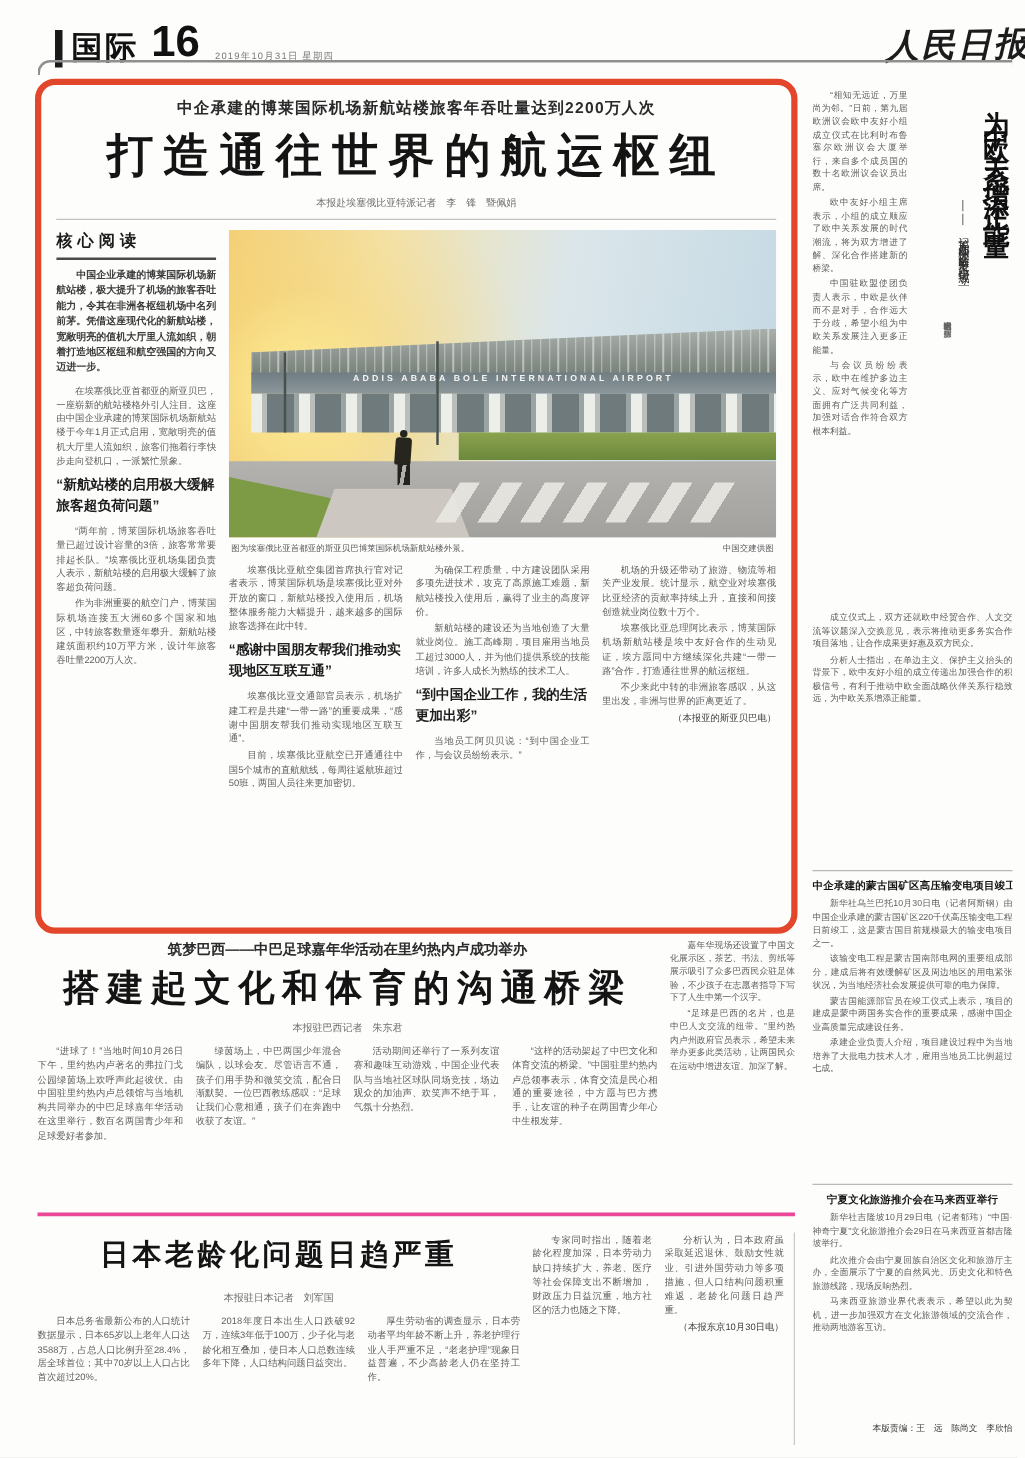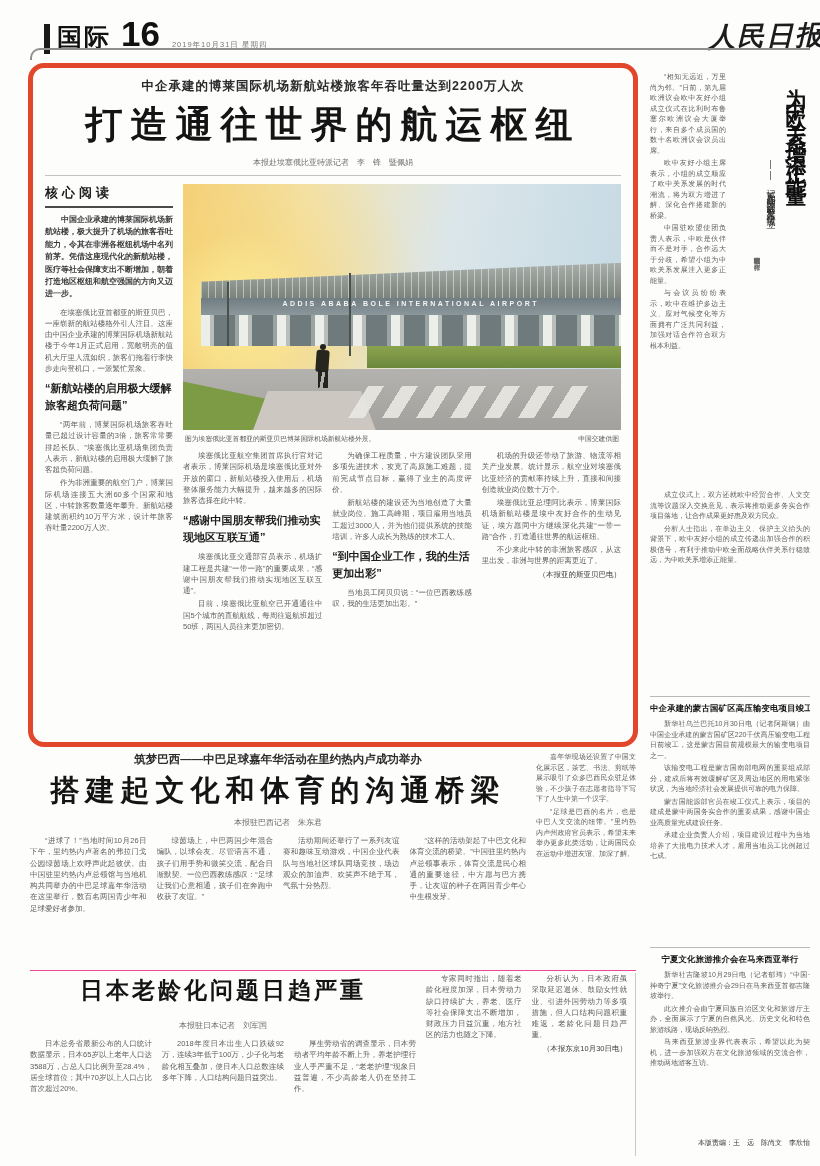--- a/index.html
+++ b/index.html
@@ -98,21 +98,21 @@
   .mid-left { width:496px; flex:none; }
   .mid-kicker { text-align:center; font-size:11.5px; font-weight:bold; color:#2b2b2b; }
   .mid-headline { text-align:center; font-size:29px; font-weight:bold; letter-spacing:6px; color:#141414; margin-top:4px; white-space:nowrap; }
   .mid-byline { text-align:center; font-size:8px; color:#6f6f6f; margin:6px 0 7px; }
   .mid-cols { display:flex; gap:10px; height:118px; overflow:hidden; }
   .mid-cols .mcol { flex:1; }
   .mid-rightcol { flex:1; overflow:hidden; }
   .mid-rightcol .para { font-size:7px; }
 
   
-  .bottom { position:absolute; left:30px; top:970px; width:606px; height:186px; border-top:1px solid #ec4899; padding-top:2px; }
+  .bottom { position:absolute; left:30px; top:970px; width:606px; height:186px; border-top:3px solid #ec4899; padding-top:13px; }
   .bot-wrap { display:flex; gap:10px; height:100%; }
   .bot-left { width:386px; flex:none; }
   .bot-headline { text-align:center; font-size:23px; font-weight:bold; letter-spacing:3px; color:#141414; margin-top:2px; white-space:nowrap; }
   .bot-byline { text-align:center; font-size:8px; color:#6f6f6f; margin:14px 0 7px; }
   .bot-cols { display:flex; gap:10px; height:116px; overflow:hidden; }
   .bot-cols .mcol { flex:1; }
   .bot-right { flex:1; display:flex; gap:10px; overflow:hidden; border-right:1px solid #c9c9c9; padding-right:8px; }
   .bot-right .mcol { flex:1; }
 </style>
 </head>
@@ -135,21 +135,21 @@
     <div class="kicker">中企承建的博莱国际机场新航站楼旅客年吞吐量达到2200万人次</div>
     <h1 class="main-headline">打造通往世界的航运枢纽</h1>
     <div class="byline">本报赴埃塞俄比亚特派记者　李　锋　暨佩娟</div>
     <div class="main-hr"></div>
 
     <div class="main-body">
       <div class="mcol col1">
         <div class="core">
           <div class="core-title">核心阅读</div>
           <div class="core-rule"></div>
-          <div class="core-text">中国企业承建的博莱国际机场新航站楼，极大提升了机场的旅客吞吐能力，令其在非洲各枢纽机场中名列前茅。凭借这座现代化的新航站楼，医疗等社会保障支出不断增加，朝着打造地区枢纽和航空强国的方向又迈进一步。</div>
+          <div class="core-text">中国企业承建的博莱国际机场新航站楼，极大提升了机场的旅客吞吐能力，令其在非洲各枢纽机场中名列前茅。凭借这座现代化的新航站楼，宽敞明亮的值机大厅里人流如织，朝着打造地区枢纽和航空强国的方向又迈进一步。</div>
         </div>
         <div>
             <p class="para">在埃塞俄比亚首都亚的斯亚贝巴，一座崭新的航站楼格外引人注目。这座由中国企业承建的博莱国际机场新航站楼于今年1月正式启用，宽敞明亮的值机大厅里人流如织，旅客们拖着行李快步走向登机口，一派繁忙景象。</p>
           </div>
         <h3 class="subhead">“新航站楼的启用极大缓解旅客超负荷问题”</h3>
         <div>
             <p class="para">“两年前，博莱国际机场旅客吞吐量已超过设计容量的3倍，旅客常常要排起长队。”埃塞俄比亚机场集团负责人表示，新航站楼的启用极大缓解了旅客超负荷问题。</p>
             <p class="para">作为非洲重要的航空门户，博莱国际机场连接五大洲60多个国家和地区，中转旅客数量逐年攀升。新航站楼建筑面积约10万平方米，设计年旅客吞吐量2200万人次。</p>
           </div>
       </div>
@@ -185,26 +185,26 @@
                 <p class="para">埃塞俄比亚航空集团首席执行官对记者表示，博莱国际机场是埃塞俄比亚对外开放的窗口，新航站楼投入使用后，机场整体服务能力大幅提升，越来越多的国际旅客选择在此中转。</p>
               </div>
             <h3 class="subhead">“感谢中国朋友帮我们推动实现地区互联互通”</h3>
             <div>
                 <p class="para">埃塞俄比亚交通部官员表示，机场扩建工程是共建“一带一路”的重要成果，“感谢中国朋友帮我们推动实现地区互联互通”。</p>
                 <p class="para">目前，埃塞俄比亚航空已开通通往中国5个城市的直航航线，每周往返航班超过50班，两国人员往来更加密切。</p>
               </div>
           </div>
           <div class="mcol">
             <div>
-                <p class="para">为确保工程质量，中方建设团队采用多项先进技术，攻克了高原施工难题，提前完成节点目标，赢得了业主的高度评价。</p>
+                <p class="para">为确保工程质量，中方建设团队采用多项先进技术，攻克了高原施工难题，新航站楼投入使用后，赢得了业主的高度评价。</p>
                 <p class="para">新航站楼的建设还为当地创造了大量就业岗位。施工高峰期，项目雇用当地员工超过3000人，并为他们提供系统的技能培训，许多人成长为熟练的技术工人。</p>
               </div>
             <h3 class="subhead">“到中国企业工作，我的生活更加出彩”</h3>
             <div>
-                <p class="para">当地员工阿贝贝说：“一位巴西教练感叹，我的生活更加出彩。”</p>
+                <p class="para">当地员工阿贝贝说：“到中国企业工作，与会议员纷纷表示。”</p>
               </div>
           </div>
           <div class="mcol">
             <div>
                 <p class="para">机场的升级还带动了旅游、物流等相关产业发展。统计显示，航空业对埃塞俄比亚经济的贡献率持续上升，直接和间接创造就业岗位数十万个。</p>
                 <p class="para">埃塞俄比亚总理阿比表示，博莱国际机场新航站楼是埃中友好合作的生动见证，埃方愿同中方继续深化共建“一带一路”合作，打造通往世界的航运枢纽。</p>
                 <p class="para">不少来此中转的非洲旅客感叹，从这里出发，非洲与世界的距离更近了。</p>
               </div>
             <p class="dateline">（本报亚的斯亚贝巴电）</p>
           </div>

